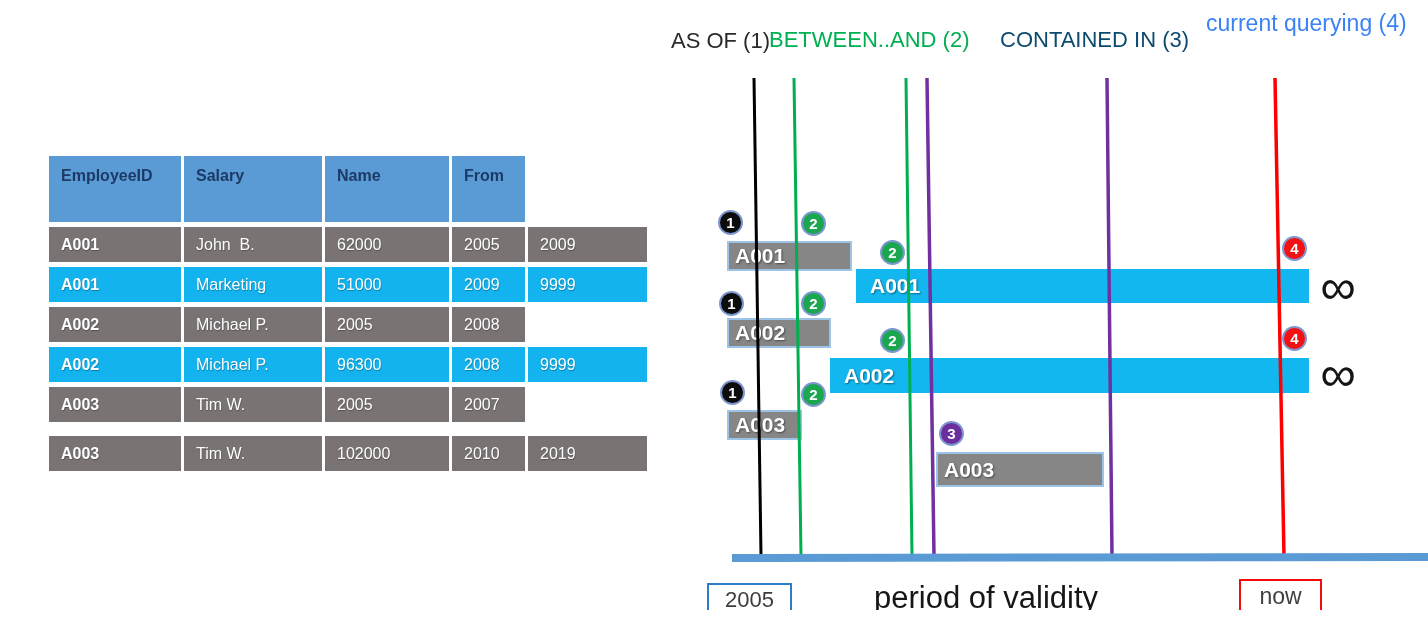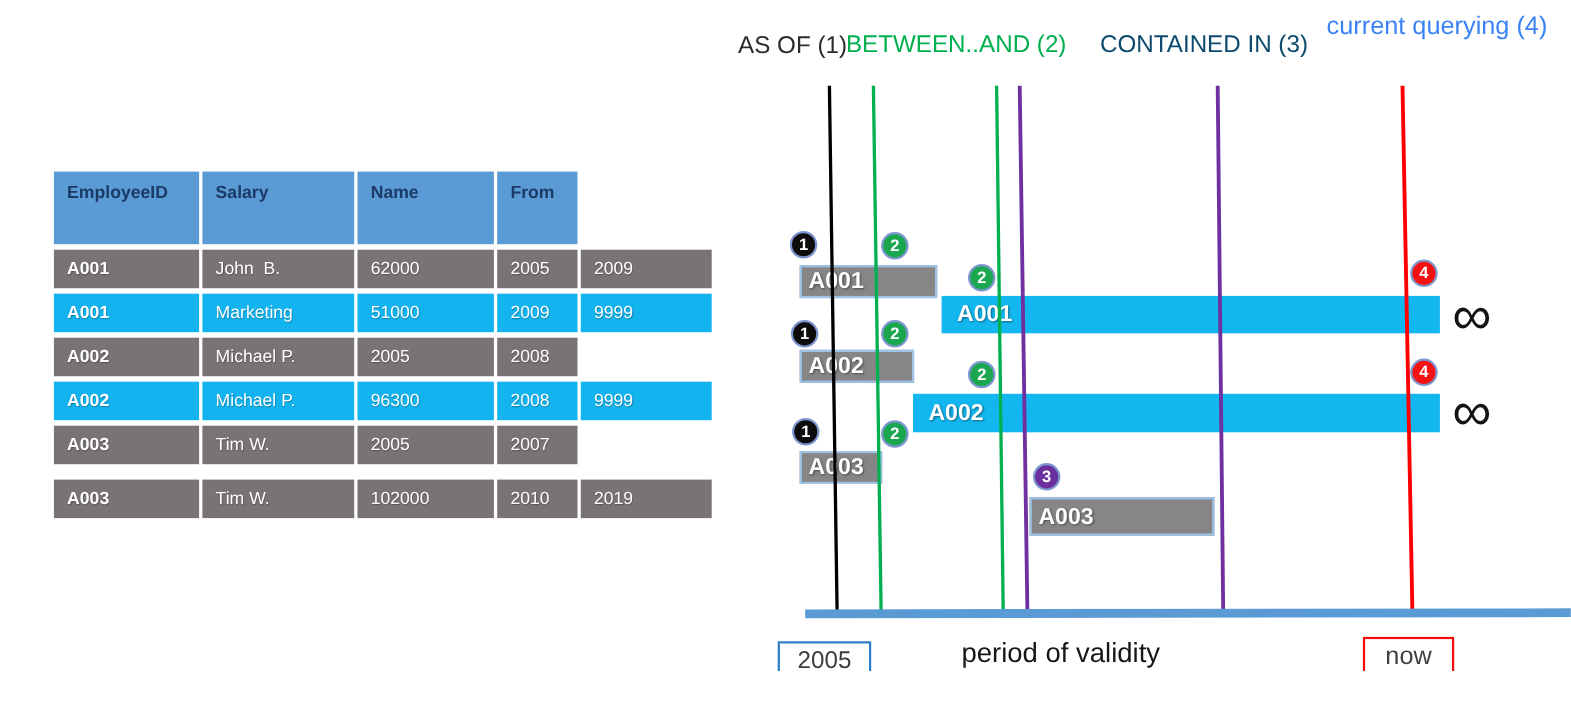--- a/index.html
+++ b/index.html
@@ -65,21 +65,21 @@
   .inf-1{left:1267px; top:262px;}
   .inf-2{left:1267px; top:349px;}
 
   
   .year-box{
     position:absolute; left:663px; top:583px; width:85px; height:34px;
     border:2px solid #2b7cc9; box-sizing:border-box; display:flex; align-items:center;
     justify-content:center; font-size:22px; color:#3d3d3d;
   }
   .axis-title{
-    position:absolute; left:830px; top:580px; font-size:25px; color:#161616; white-space:nowrap;
+    position:absolute; left:830px; top:580px; font-size:31px; color:#161616; white-space:nowrap;
   }
   .now-box{
     position:absolute; left:1195px; top:579px; width:83px; height:34px;
     border:2px solid #f20d0d; box-sizing:border-box; display:flex; align-items:center;
     justify-content:center; font-size:23px; color:#404040;
   }
 </style>
 </head>
 <body>
 

